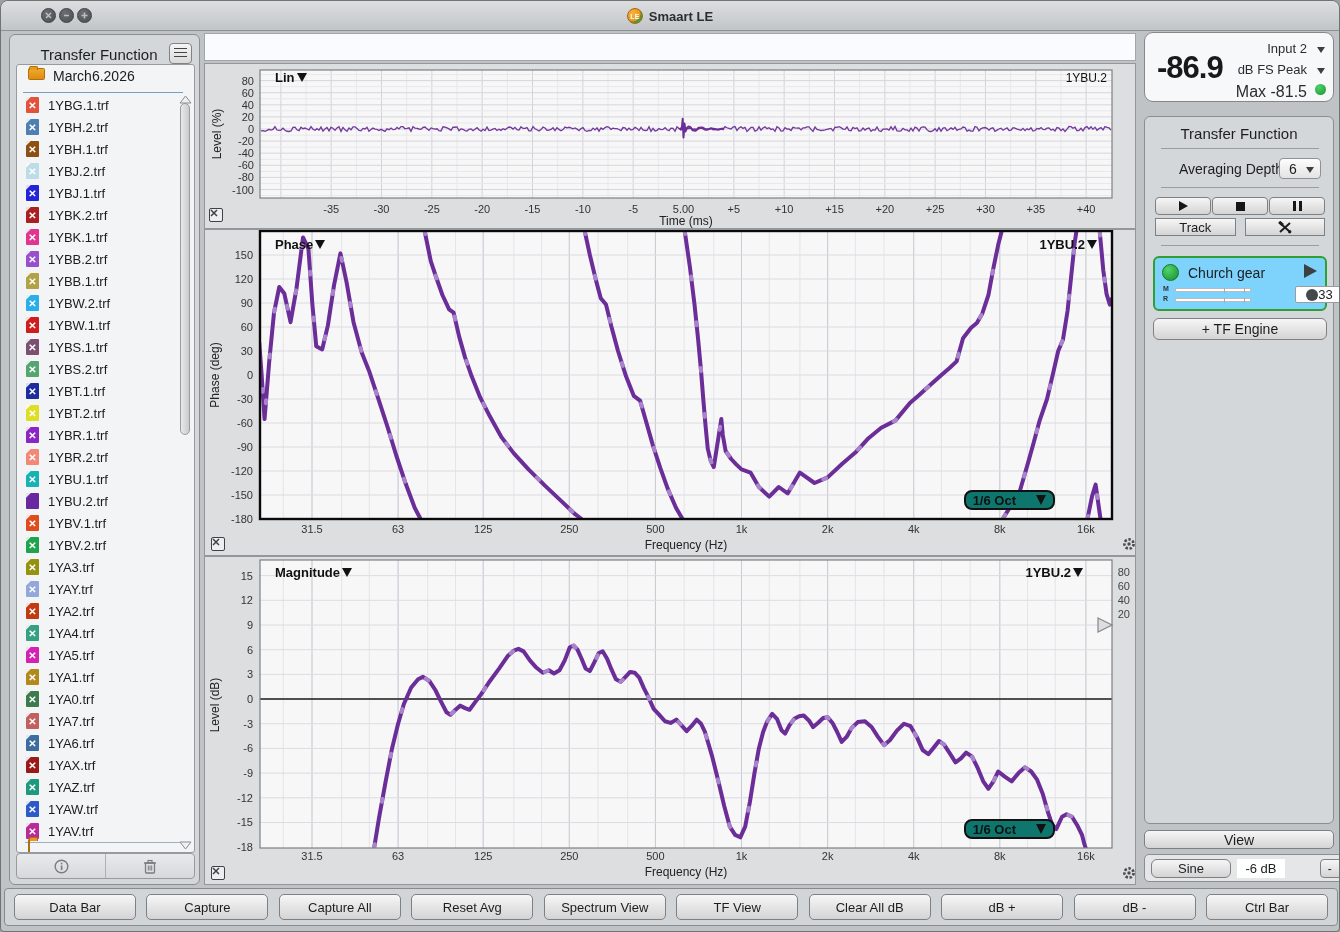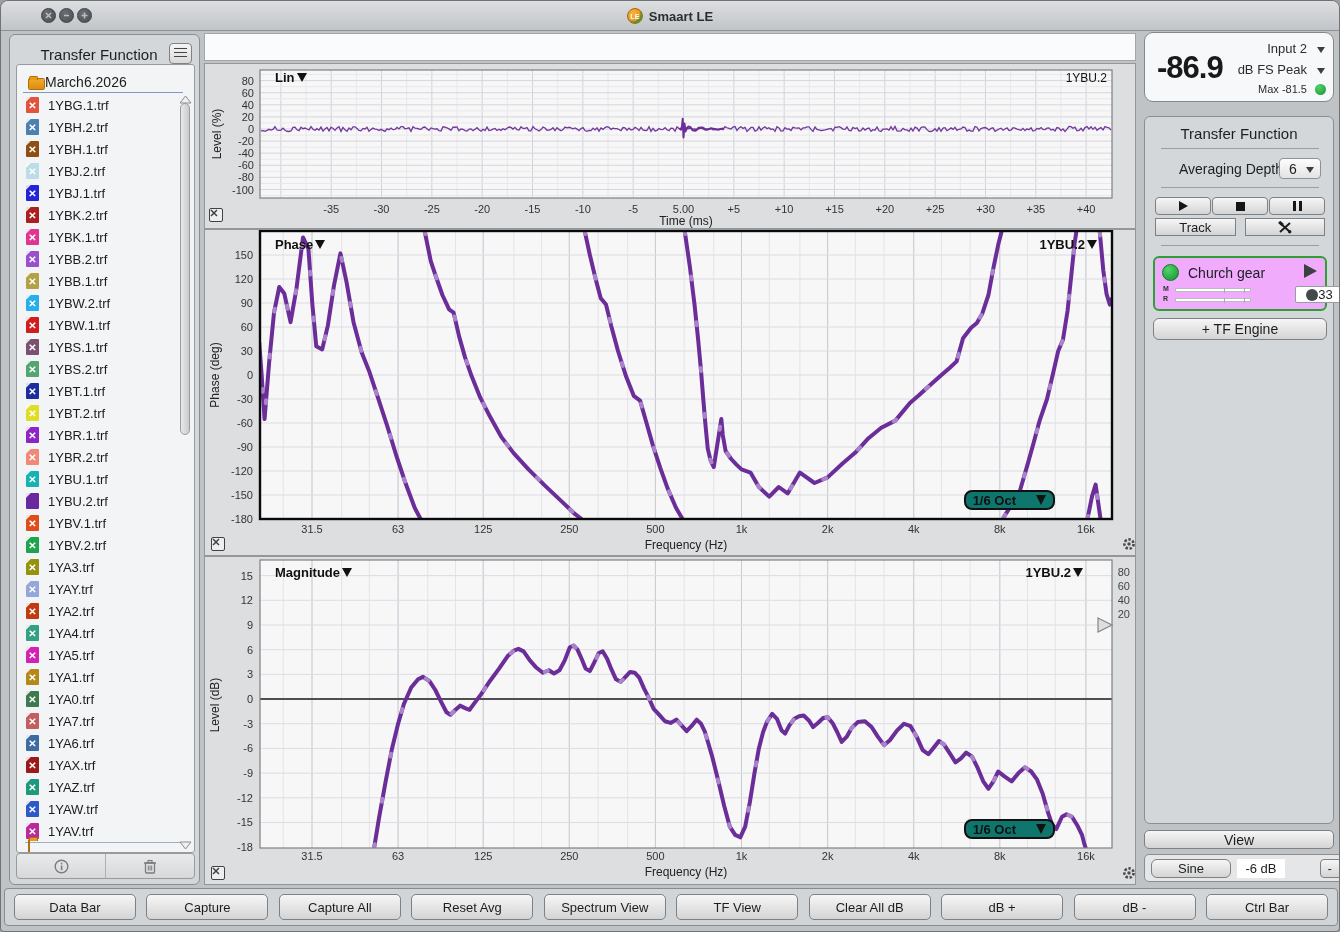--- a/index.html
+++ b/index.html
@@ -13,21 +13,21 @@
   .app-icon { width:16px; height:16px; border-radius:50%; background:radial-gradient(circle at 35% 30%,#f7b23a,#d9820e); border:1px solid #a86508; color:#fff; font-size:7px; font-weight:bold; display:flex; align-items:center; justify-content:center; box-shadow:inset -2px -2px 0 -0.5px #3f9b3f; }
   .win-title { font-size:13px; font-weight:bold; color:#2b2e31; }
   
   .sidebar { position:absolute; left:8px; top:33px; width:191px; height:851px; background:#d4d7d9; border:1px solid #8b8e91; border-radius:6px; }
   .sb-header { position:absolute; left:0; top:6px; width:100%; height:26px; }
   .sb-title { position:absolute; left:14px; top:5px; width:150px; text-align:center; font-size:15px; color:#1c1e20; }
   .hamburger { position:absolute; right:7px; top:2px; width:23px; height:21px; border:1px solid #808386; border-radius:4px; background:linear-gradient(#f5f5f5,#d9d9d9); }
   .hamburger span { display:block; margin:4px 4px 0 4px; height:9px; border-top:1.5px solid #444; border-bottom:1.5px solid #444; position:relative; }
   .hamburger span::after { content:""; position:absolute; left:0; right:0; top:3px; border-top:1.5px solid #444; }
   .filelist { position:absolute; left:6px; top:29px; width:179px; height:789px; background:#f3f4f5; border:1px solid #989b9e; border-radius:3px; overflow:hidden; }
-  .folder-row { position:absolute; left:0; top:3px; width:100%; height:22px; display:flex; align-items:flex-end; padding-left:11px; font-size:14px; color:#1a1c1e; }
+  .folder-row { position:absolute; left:0; top:3px; width:100%; height:22px; display:flex; align-items:flex-start; gap:8px; padding-left:11px; font-size:14px; color:#1a1c1e; }
   .folder-ico { width:17px; height:12px; background:linear-gradient(#f0a92c,#dd8d10); border:1px solid #b06f08; border-radius:1.5px; position:relative; flex:0 0 auto; }
   .folder-ico::before { content:""; position:absolute; left:0; top:-3px; width:7px; height:3px; background:#e99b18; border:1px solid #b06f08; border-bottom:none; border-radius:2px 2px 0 0; }
   .folder-line { position:absolute; left:6px; top:27px; width:160px; border-top:1.5px solid #7d9cc0; }
   .rows { position:absolute; left:0; top:29px; width:100%; }
   .frow { height:22px; display:flex; align-items:center; gap:9px; padding-left:9px; font-size:13px; color:#1a1c1e; }
   .ficon { width:13px; height:16px; border-radius:1px; position:relative; flex:0 0 auto; color:#fff; font-size:10px; font-weight:bold; display:flex; align-items:center; justify-content:center; background-image:linear-gradient(135deg,rgba(255,255,255,.85) 0 3px,rgba(255,255,255,.25) 3px 4px,transparent 4px); }
   .bottom-line { position:absolute; left:8px; bottom:9px; width:156px; border-top:1.5px solid #9fb0c2; }
   .partial-folder { position:absolute; left:11px; bottom:-6px; }
   .sb-scroll { position:absolute; right:2px; top:30px; width:13px; height:755px; }
   .sb-thumb { position:absolute; left:1px; top:8px; width:10px; height:332px; background:linear-gradient(90deg,#e8e9ea,#c9cbcd); border:1px solid #9a9da0; border-radius:5px; }
@@ -60,21 +60,21 @@
   .tf-div { position:absolute; left:16px; width:158px; border-top:1px solid #9b9ea1; }
   .avg-row { position:absolute; top:41px; width:100%; font-size:14px; color:#1c1e20; }
   .avg-label { position:absolute; left:34px; top:3px; }
   .avg-select { position:absolute; right:12px; top:0; width:42px; height:21px; background:linear-gradient(#fdfdfd,#e3e3e3); border:1px solid #8f9295; border-radius:4px; }
   .avg-select .val { position:absolute; left:9px; top:2px; font-size:14px; }
   .btn { background:linear-gradient(#f6f6f6,#d4d4d4); border:1px solid #7e8184; border-radius:5px; color:#1b1d1f; display:flex; align-items:center; justify-content:center; }
   .transport { position:absolute; left:10px; top:80px; width:170px; height:18px; display:flex; gap:1px; }
   .transport .btn { flex:1; border-radius:4px; }
   .row2 { position:absolute; left:10px; top:101px; width:170px; height:18px; display:flex; gap:9px; font-size:13px; }
   .row2 .btn { flex:1; border-radius:0; }
-  .engine-box { position:absolute; left:8px; top:139px; width:174px; height:55px; background:#f0abfc; border:2px solid #2f9e35; border-radius:6px; }
+  .engine-box { position:absolute; left:8px; top:139px; width:174px; height:55px; background:#7dd3fc; border:2px solid #2f9e35; border-radius:6px; }
   .eng-dot { position:absolute; left:7px; top:6px; width:17px; height:17px; border-radius:50%; background:radial-gradient(circle at 35% 30%,#53d36f,#149129); border:1px solid #0f7a22; }
   .eng-name { position:absolute; left:33px; top:7px; font-size:14px; color:#1b1d1f; }
   .eng-play { position:absolute; right:8px; top:6px; width:0; height:0; border-top:7px solid transparent; border-bottom:7px solid transparent; border-left:13px solid #3c4043; }
   .mr { position:absolute; left:8px; font-size:7px; font-weight:bold; color:#333; }
   .mr-track { position:absolute; left:20px; width:76px; height:4px; background:#fff; border:1px solid #b9bcbe; }
   .mr-track i { position:absolute; top:-1px; width:1px; height:5px; background:#aaa; }
   .eng-val { position:absolute; left:104px; top:28px; width:50px; height:17px; background:#fff; border:1px solid #9a9da0; border-radius:2px; font-size:13px; color:#1b1d1f; text-align:center; line-height:16px;margin-left:36px; }
   .eng-rec { position:absolute; right:7px; top:31px; width:12px; height:12px; border-radius:50%; background:#45494c; }
   .addtf { position:absolute; left:8px; top:201px; width:174px; height:22px; font-size:14px; border-radius:6px; }
   .viewbtn { position:absolute; left:1143px; top:829px; width:190px; height:19px; font-size:14px; border-radius:5px; }
@@ -646,21 +646,21 @@
         </div>
     </div>
   </div>
 
   <div class="meterbox">
     <div class="meter-val">-86.9</div>
     <div class="meter-line" style="top:8px;"><span>Input 2</span></div>
     <span class="sel-arrow" style="top:14px;"></span>
     <div class="meter-line" style="top:29px;"><span>dB FS Peak</span></div>
     <span class="sel-arrow" style="top:35px;"></span>
-    <div class="meter-line" style="top:50px; font-size:11px;"><span>Max -81.5</span></div>
+    <div class="meter-line" style="top:50px; font-size:16px;"><span>Max -81.5</span></div>
     <span class="green-dot" style="top:51px;"></span>
   </div>
 
   <div class="tfpanel">
     <div class="tf-title">Transfer Function</div>
     <div class="tf-div" style="top:31px;"></div>
     <div class="avg-row">
       <span class="avg-label">Averaging Depth:</span>
       <div class="avg-select">
         <span class="val">6</span>

